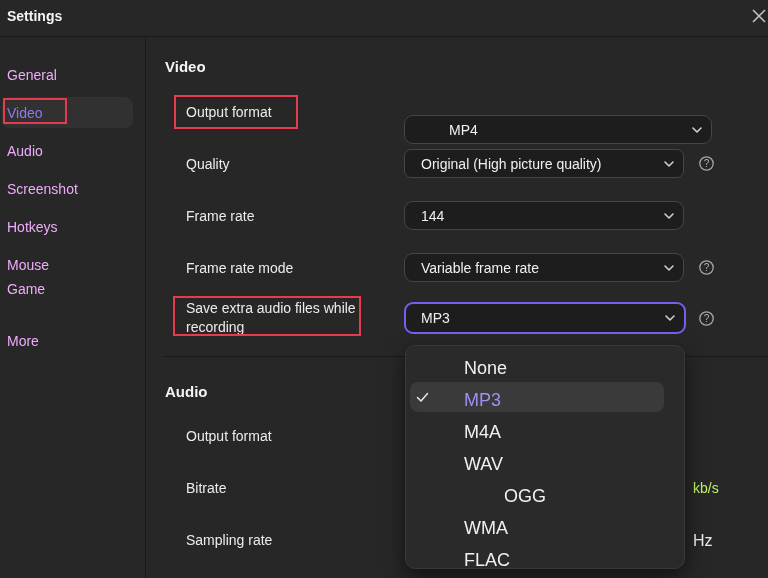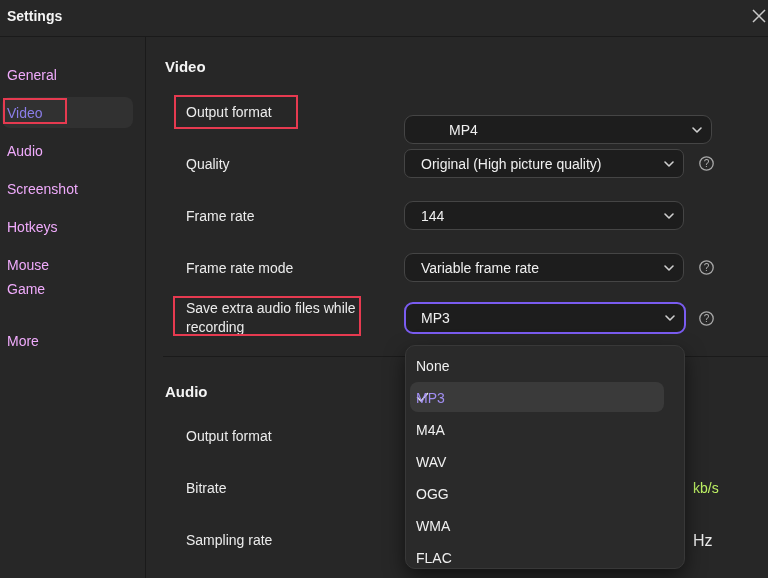--- a/index.html
+++ b/index.html
@@ -11,21 +11,21 @@
   .vdiv{position:absolute;width:1px;background:#1a1a1a;}
   .navitem{position:absolute;left:7px;font-size:14px;color:#f0abfc;}
   .label{position:absolute;left:186px;font-size:14px;color:#ececec;}
   .h2{position:absolute;left:165px;font-size:15px;font-weight:bold;color:#f4f4f4;}
   .select{position:absolute;left:404px;width:278px;height:27px;background:#1d1d1d;
           border:1px solid #454545;border-radius:9px;display:flex;align-items:center;}
   .select .tx{margin-left:16px;font-size:14px;color:#f0f0f0;}
   .chev{position:absolute;right:8px;top:50%;margin-top:-4px;}
   .redbox{position:absolute;border:2px solid #e63a50;}
   .qicon{position:absolute;left:699px;width:15px;height:15px;}
-  .ditem{position:absolute;left:416px;font-size:14px;color:#f0f0f0;}
+  .ditem{position:absolute;left:464px;font-size:18px;color:#f0f0f0;}
 </style>
 </head>
 <body>
 <div id="stage">
 
   <div class="abs" style="left:7px;top:7px;font-size:14px;font-weight:bold;color:#f4f4f4;line-height:18px;">Settings</div>
   <svg class="abs" style="left:752px;top:9px;" width="14" height="14" viewBox="0 0 14 14">
     <path d="M1 1 L13 13 M13 1 L1 13" stroke="#c8c8c8" stroke-width="1.5" fill="none"></path>
   </svg>
   <div class="hdiv" style="left:0;top:36px;width:768px;"></div>
@@ -109,17 +109,17 @@
 
   <div class="abs" style="left:405px;top:345px;width:280px;height:224px;box-sizing:border-box;background:#2a2a2a;border:1px solid #383838;border-radius:10px;box-shadow:0 8px 20px rgba(0,0,0,0.55);"></div>
   <div class="abs" style="left:410px;top:382px;width:254px;height:30px;background:#3a3a3a;border-radius:8px;"></div>
   <svg class="abs" style="left:416px;top:392px;" width="13" height="11" viewBox="0 0 13 11">
     <path d="M1.5 5.5 L5 9 L11.5 1.5" stroke="#e8e8e8" stroke-width="1.5" fill="none" stroke-linecap="round" stroke-linejoin="round"></path>
   </svg>
   <div class="ditem" style="top:358px;">None</div>
   <div class="ditem" style="top:390px;color:#a18ef2;">MP3</div>
   <div class="ditem" style="top:422px;">M4A</div>
   <div class="ditem" style="top:454px;">WAV</div>
-  <div class="ditem" style="top:486px;">OGG</div>
+  <div class="ditem" style="top:486px;margin-left:40px;">OGG</div>
   <div class="ditem" style="top:518px;">WMA</div>
   <div class="ditem" style="top:550px;">FLAC</div>
 
 </div>
 
 </body></html>

